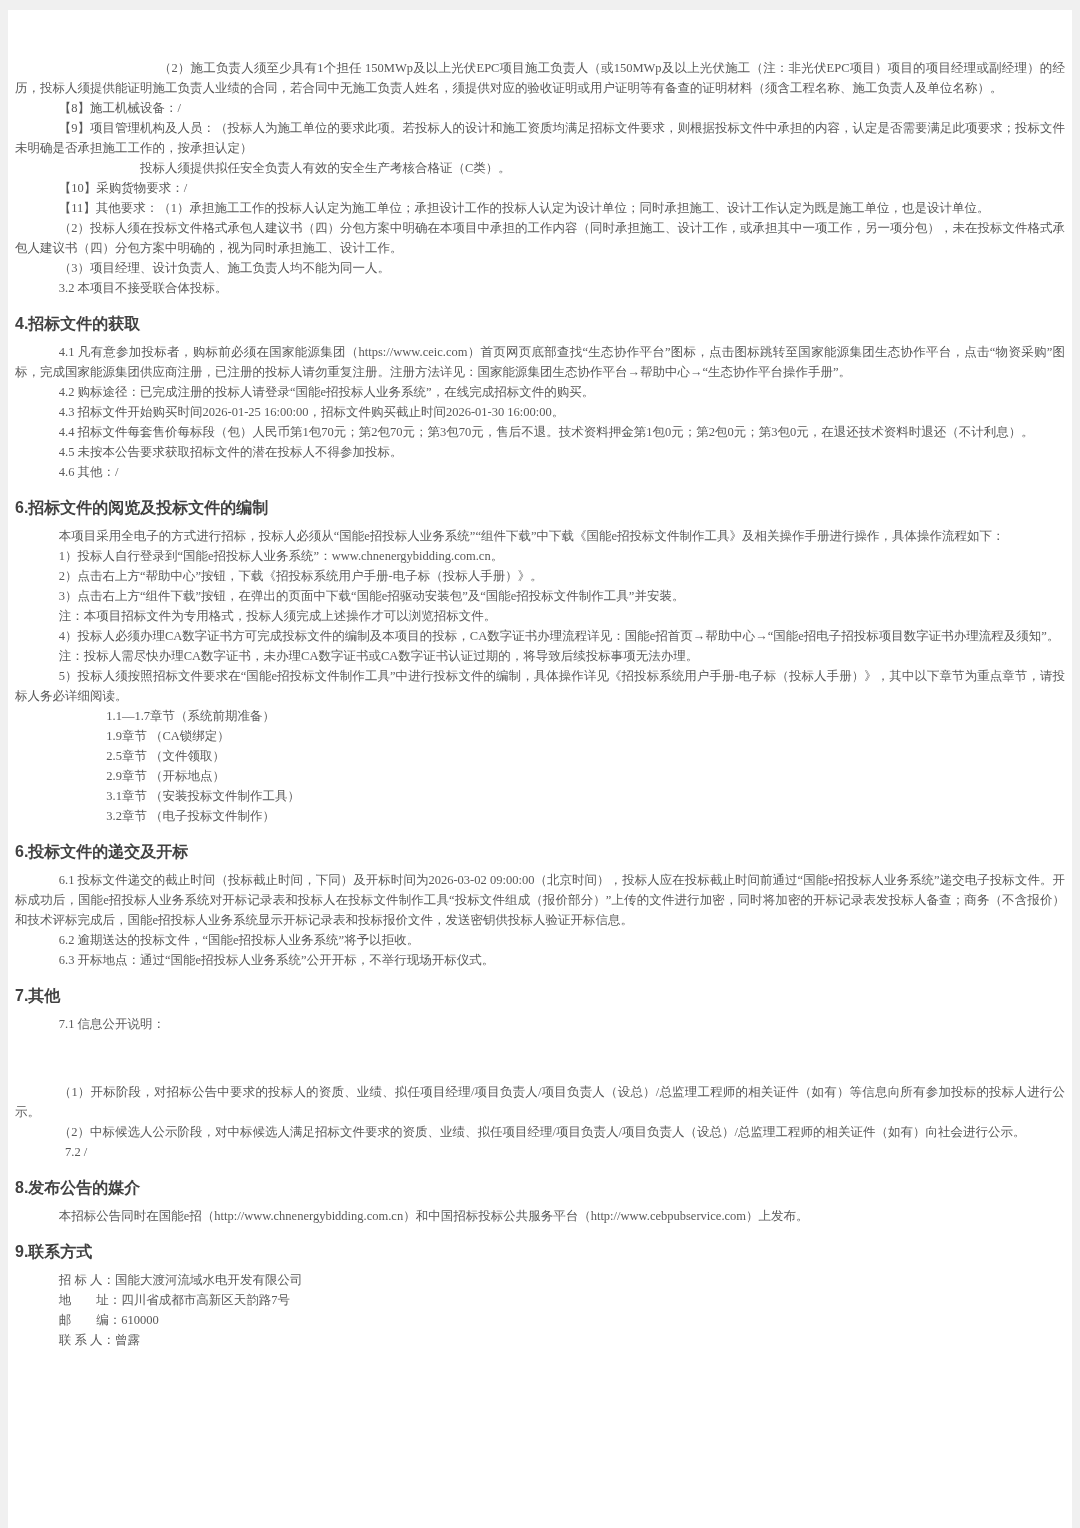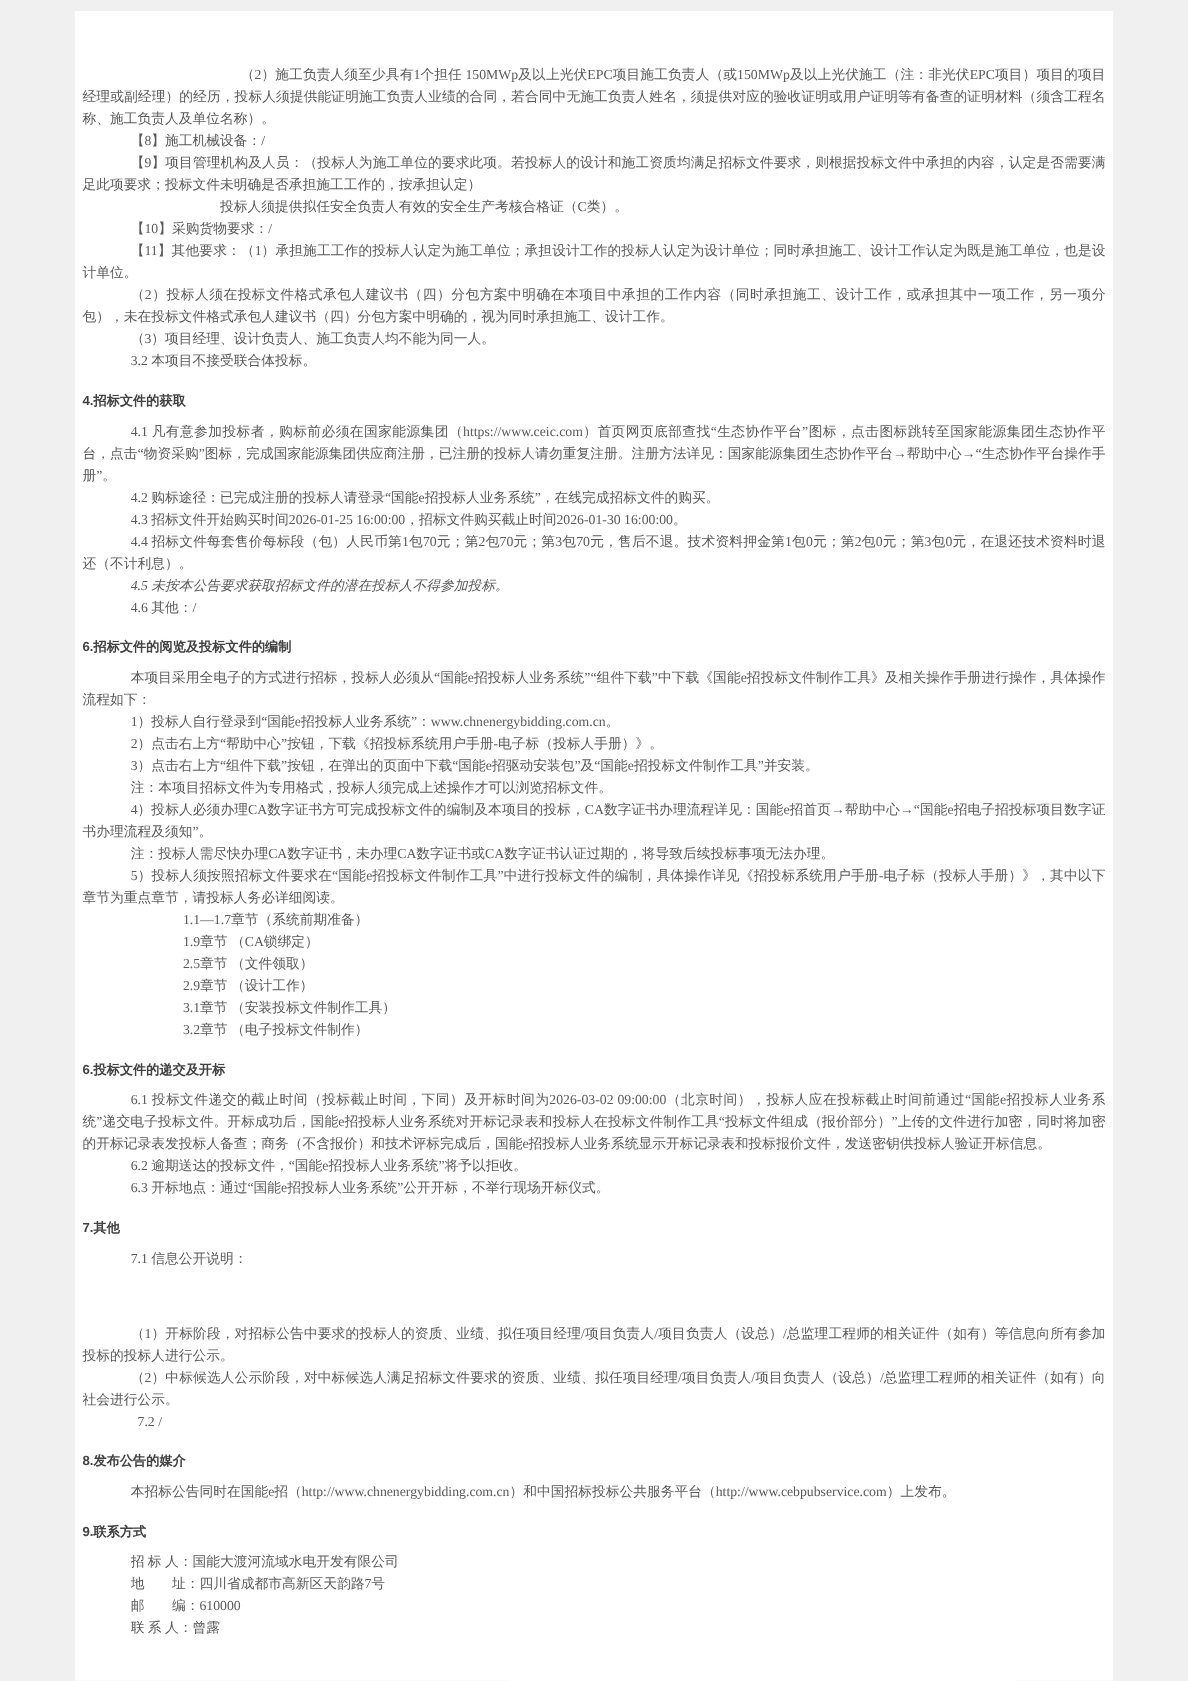--- a/index.html
+++ b/index.html
@@ -7,40 +7,40 @@
     padding: 0;
     background: #f0f0f0;
   }
   body {
     width: 1080px;
     height: 1528px;
     overflow: hidden;
     font-family: "Liberation Serif", "DejaVu Serif", serif;
   }
   .page {
-    width: 944px;
+    width: 1064px;
     min-height: 1518px;
     margin: 10px auto 0;
     background: #ffffff;
     box-sizing: border-box;
     padding: 48px 7px 24px 7px;
   }
   .doc {
     color: #595959;
     font-size: 12.5px;
     line-height: 20px;
     text-align: justify;
   }
   .doc-para {
     margin: 0;
     word-break: break-all;
   }
   .doc-heading {
     font-family: "Liberation Sans", "DejaVu Sans", sans-serif;
-    font-size: 12px;
+    font-size: 16px;
     line-height: 26px;
     font-weight: 600;
     color: #424242;
     margin: 13px 0 5px 0;
     text-align: left;
   }
 </style>
 </head>
 <body>
 
@@ -53,35 +53,35 @@
       <p class="doc-para" style="text-indent: 3.5em;">【10】采购货物要求：/</p>
       <p class="doc-para" style="text-indent: 3.5em;">【11】其他要求：（1）承担施工工作的投标人认定为施工单位；承担设计工作的投标人认定为设计单位；同时承担施工、设计工作认定为既是施工单位，也是设计单位。</p>
       <p class="doc-para" style="text-indent: 3.5em;">（2）投标人须在投标文件格式承包人建议书（四）分包方案中明确在本项目中承担的工作内容（同时承担施工、设计工作，或承担其中一项工作，另一项分包），未在投标文件格式承包人建议书（四）分包方案中明确的，视为同时承担施工、设计工作。</p>
       <p class="doc-para" style="text-indent: 3.5em;">（3）项目经理、设计负责人、施工负责人均不能为同一人。</p>
       <p class="doc-para" style="text-indent: 3.5em;">3.2 本项目不接受联合体投标。</p>
       <h2 class="doc-heading">4.招标文件的获取</h2>
       <p class="doc-para" style="text-indent: 3.5em;">4.1 凡有意参加投标者，购标前必须在国家能源集团（https://www.ceic.com）首页网页底部查找“生态协作平台”图标，点击图标跳转至国家能源集团生态协作平台，点击“物资采购”图标，完成国家能源集团供应商注册，已注册的投标人请勿重复注册。注册方法详见：国家能源集团生态协作平台→帮助中心→“生态协作平台操作手册”。</p>
       <p class="doc-para" style="text-indent: 3.5em;">4.2 购标途径：已完成注册的投标人请登录“国能e招投标人业务系统”，在线完成招标文件的购买。</p>
       <p class="doc-para" style="text-indent: 3.5em;">4.3 招标文件开始购买时间2026-01-25 16:00:00，招标文件购买截止时间2026-01-30 16:00:00。</p>
       <p class="doc-para" style="text-indent: 3.5em;">4.4 招标文件每套售价每标段（包）人民币第1包70元；第2包70元；第3包70元，售后不退。技术资料押金第1包0元；第2包0元；第3包0元，在退还技术资料时退还（不计利息）。</p>
-      <p class="doc-para" style="text-indent: 3.5em; font-style: italic;">4.5 未按本公告要求获取招标文件的潜在投标人不得参加投标。</p>
+      <p class="doc-para" style="text-indent: 3.5em;">4.5 未按本公告要求获取招标文件的潜在投标人不得参加投标。</p>
       <p class="doc-para" style="text-indent: 3.5em;">4.6 其他：/</p>
       <h2 class="doc-heading">6.招标文件的阅览及投标文件的编制</h2>
       <p class="doc-para" style="text-indent: 3.5em;">本项目采用全电子的方式进行招标，投标人必须从“国能e招投标人业务系统”“组件下载”中下载《国能e招投标文件制作工具》及相关操作手册进行操作，具体操作流程如下：</p>
       <p class="doc-para" style="text-indent: 3.5em;">1）投标人自行登录到“国能e招投标人业务系统”：www.chnenergybidding.com.cn。</p>
       <p class="doc-para" style="text-indent: 3.5em;">2）点击右上方“帮助中心”按钮，下载《招投标系统用户手册-电子标（投标人手册）》。</p>
       <p class="doc-para" style="text-indent: 3.5em;">3）点击右上方“组件下载”按钮，在弹出的页面中下载“国能e招驱动安装包”及“国能e招投标文件制作工具”并安装。</p>
       <p class="doc-para" style="text-indent: 3.5em;">注：本项目招标文件为专用格式，投标人须完成上述操作才可以浏览招标文件。</p>
       <p class="doc-para" style="text-indent: 3.5em;">4）投标人必须办理CA数字证书方可完成投标文件的编制及本项目的投标，CA数字证书办理流程详见：国能e招首页→帮助中心→“国能e招电子招投标项目数字证书办理流程及须知”。</p>
       <p class="doc-para" style="text-indent: 3.5em;">注：投标人需尽快办理CA数字证书，未办理CA数字证书或CA数字证书认证过期的，将导致后续投标事项无法办理。</p>
       <p class="doc-para" style="text-indent: 3.5em;">5）投标人须按照招标文件要求在“国能e招投标文件制作工具”中进行投标文件的编制，具体操作详见《招投标系统用户手册-电子标（投标人手册）》，其中以下章节为重点章节，请投标人务必详细阅读。</p>
       <p class="doc-para" style="text-indent: 7.3em;">1.1—1.7章节（系统前期准备）</p>
       <p class="doc-para" style="text-indent: 7.3em;">1.9章节 （CA锁绑定）</p>
       <p class="doc-para" style="text-indent: 7.3em;">2.5章节 （文件领取）</p>
-      <p class="doc-para" style="text-indent: 7.3em;">2.9章节 （设计工作）</p>
+      <p class="doc-para" style="text-indent: 7.3em;">2.9章节 （开标地点）</p>
       <p class="doc-para" style="text-indent: 7.3em;">3.1章节 （安装投标文件制作工具）</p>
       <p class="doc-para" style="text-indent: 7.3em;">3.2章节 （电子投标文件制作）</p>
       <h2 class="doc-heading">6.投标文件的递交及开标</h2>
       <p class="doc-para" style="text-indent: 3.5em;">6.1 投标文件递交的截止时间（投标截止时间，下同）及开标时间为2026-03-02 09:00:00（北京时间），投标人应在投标截止时间前通过“国能e招投标人业务系统”递交电子投标文件。开标成功后，国能e招投标人业务系统对开标记录表和投标人在投标文件制作工具“投标文件组成（报价部分）”上传的文件进行加密，同时将加密的开标记录表发投标人备查；商务（不含报价）和技术评标完成后，国能e招投标人业务系统显示开标记录表和投标报价文件，发送密钥供投标人验证开标信息。</p>
       <p class="doc-para" style="text-indent: 3.5em;">6.2 逾期送达的投标文件，“国能e招投标人业务系统”将予以拒收。</p>
       <p class="doc-para" style="text-indent: 3.5em;">6.3 开标地点：通过“国能e招投标人业务系统”公开开标，不举行现场开标仪式。</p>
       <h2 class="doc-heading">7.其他</h2>
       <p class="doc-para" style="text-indent: 3.5em;">7.1 信息公开说明：</p>
       <p class="doc-para" style="text-indent: 3.5em; margin-top: 48px;">（1）开标阶段，对招标公告中要求的投标人的资质、业绩、拟任项目经理/项目负责人/项目负责人（设总）/总监理工程师的相关证件（如有）等信息向所有参加投标的投标人进行公示。</p>
       <p class="doc-para" style="text-indent: 3.5em;">（2）中标候选人公示阶段，对中标候选人满足招标文件要求的资质、业绩、拟任项目经理/项目负责人/项目负责人（设总）/总监理工程师的相关证件（如有）向社会进行公示。</p>

